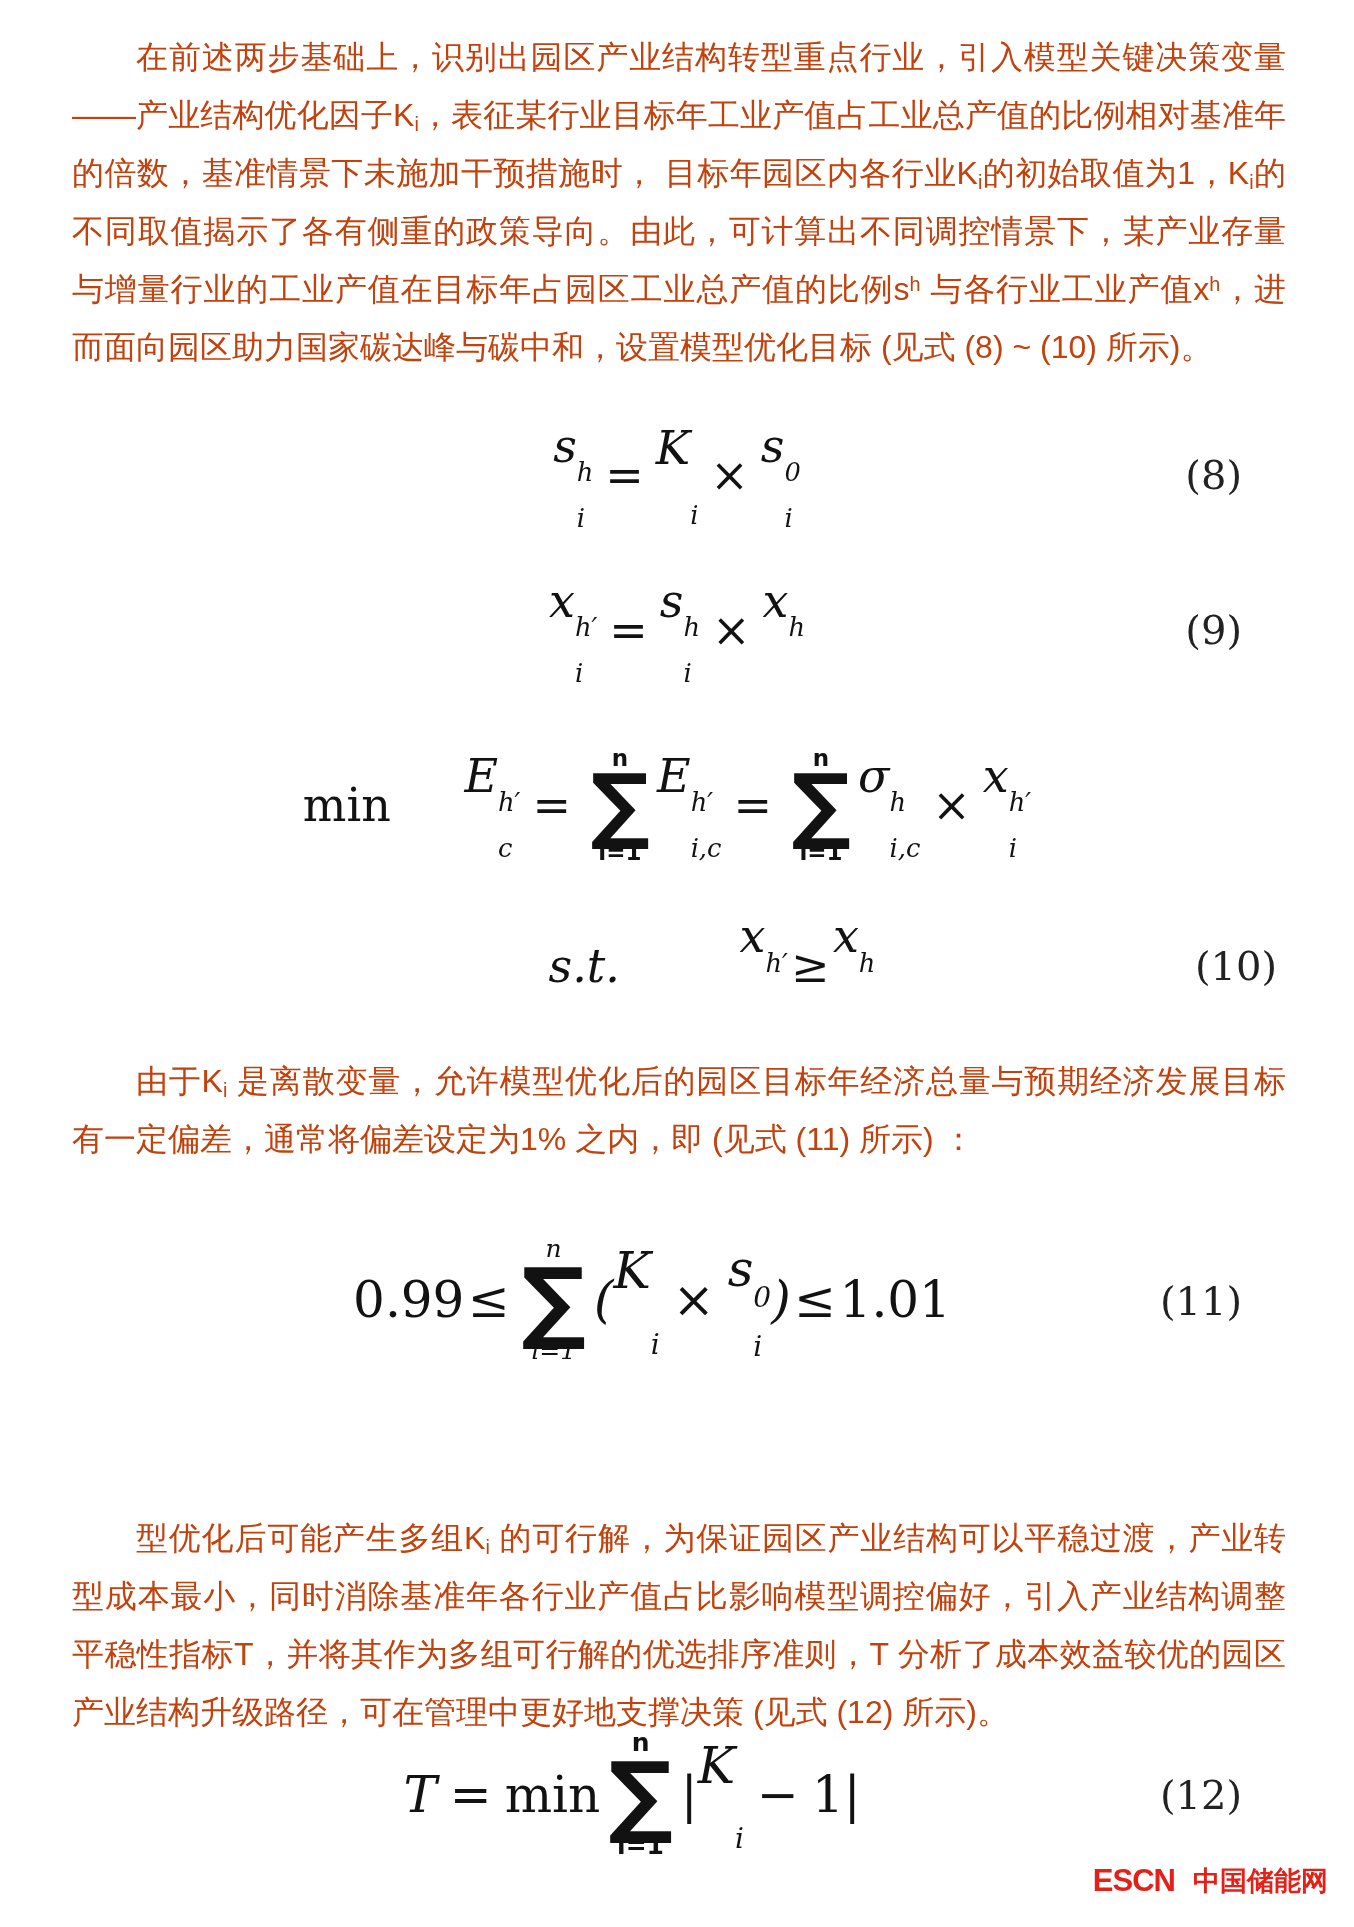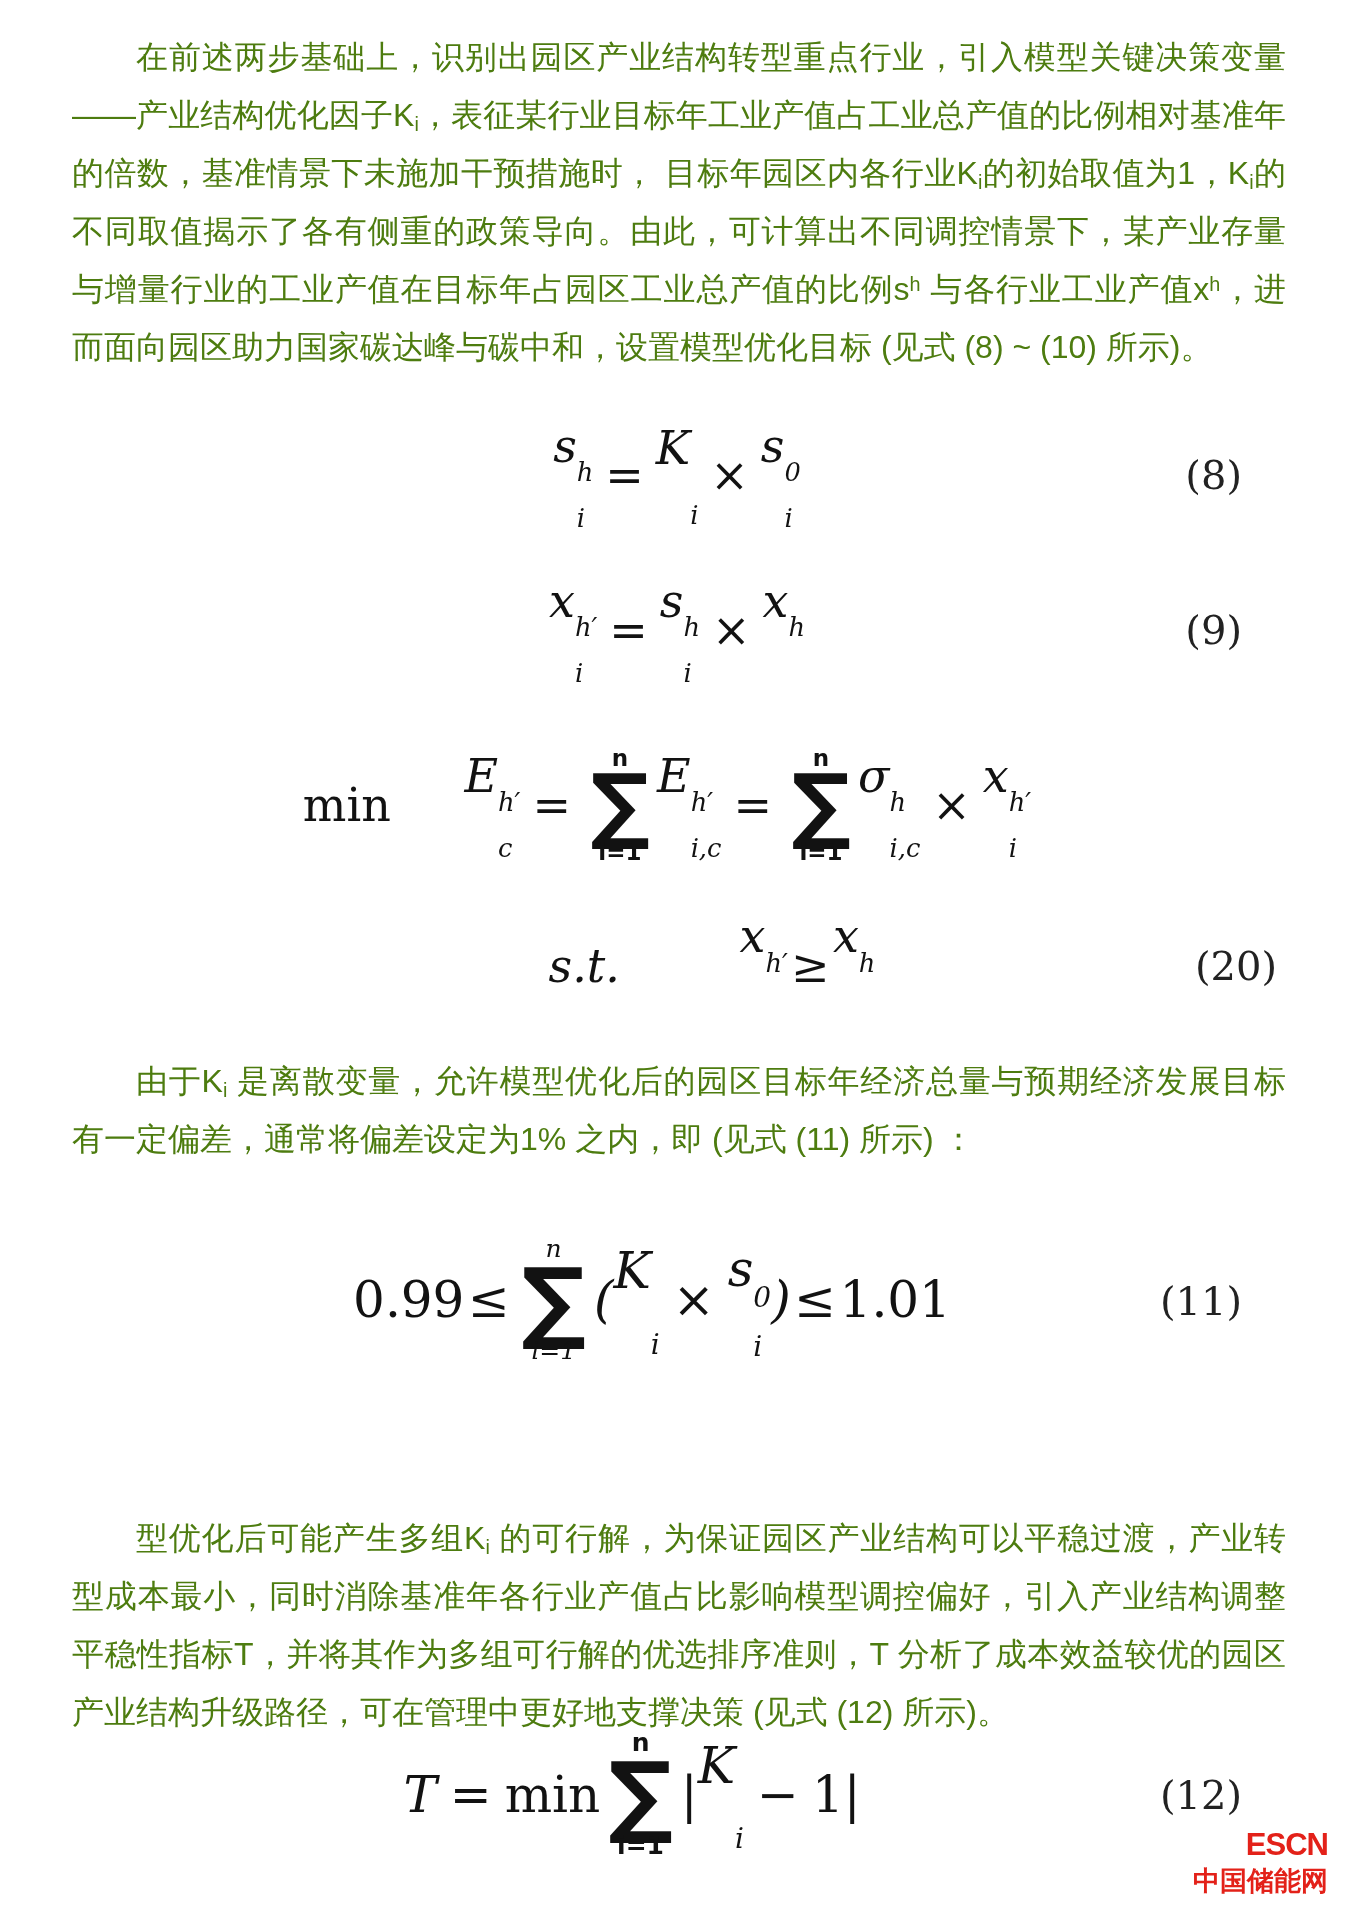--- a/index.html
+++ b/index.html
@@ -10,21 +10,21 @@
     font-family:"Liberation Sans",sans-serif;
     color:#1b1b1b;
     overflow:hidden;
   }
   
   .para{
     position:absolute;left:72px;width:1214px;
     margin:0;
     font-size:32px;line-height:58px;
     text-align:justify;text-indent:2em;
-    color:#4d7c0f;font-weight:400;
+    color:#c2410c;font-weight:400;
   }
   .para sub{font-size:.62em;vertical-align:-.25em;line-height:0;}
   .para sup{font-size:.62em;vertical-align:.45em;line-height:0;}
   .p1{top:28px;}
   .p2{top:1052px;}
   .p3{top:1509px;}
   
   .eq-row{
     position:absolute;left:0;width:100%;
     display:flex;align-items:center;justify-content:center;
@@ -65,21 +65,21 @@
   .msum .sg{
     font-size:1.8em;line-height:.82;font-weight:bold;
     font-family:"DejaVu Sans",sans-serif;
   }
   .msum .lim{font-size:.5em;line-height:1.15;}
   .msum.rm .lim{font-family:"DejaVu Sans",sans-serif;font-weight:bold;font-style:normal;}
   .msum.it .lim{font-family:"DejaVu Serif",serif;font-style:italic;font-weight:normal;}
   
   .logo{
     position:absolute;right:26px;bottom:28px;
-    display:flex;align-items:flex-end;white-space:nowrap;flex-direction:column;
+    display:flex;align-items:center;white-space:nowrap;
   }
   .logo .escn{
     font-size:31px;font-weight:900;letter-spacing:-1px;
     font-family:"Liberation Sans",sans-serif;
   }
   .logo .cn{font-size:27px;font-weight:700;margin-left:18px;}
 </style>
 </head>
 <body>
 
@@ -170,21 +170,21 @@
         <span class="mi-tok"><span class="mi">x</span><span class="stk">
             <span class="sp">h′</span>
             <span class="sb"></span>
           </span></span>
         <span class="mo tight">≥</span>
         <span class="mi-tok"><span class="mi">x</span><span class="stk">
             <span class="sp">h</span>
             <span class="sb"></span>
           </span></span>
       </div>
-    <span class="eq-number">(20)</span>
+    <span class="eq-number">(10)</span>
   </div>
 
   <p class="para p2"><span>由于K</span><sub>i</sub><span> 是离散变量，允许模型优化后的园区目标年经济总量与预期经济发展目标有一定偏差，通常将偏差设定为1% 之内，即 (见式 (11) 所示) ：</span></p>
 
   <div class="eq-row eq11">
     <div class="eq-content">
         <span class="mr">0.99</span>
         <span class="mo tight">≤</span>
         <span class="msum it">
           <span class="lim">n</span>

